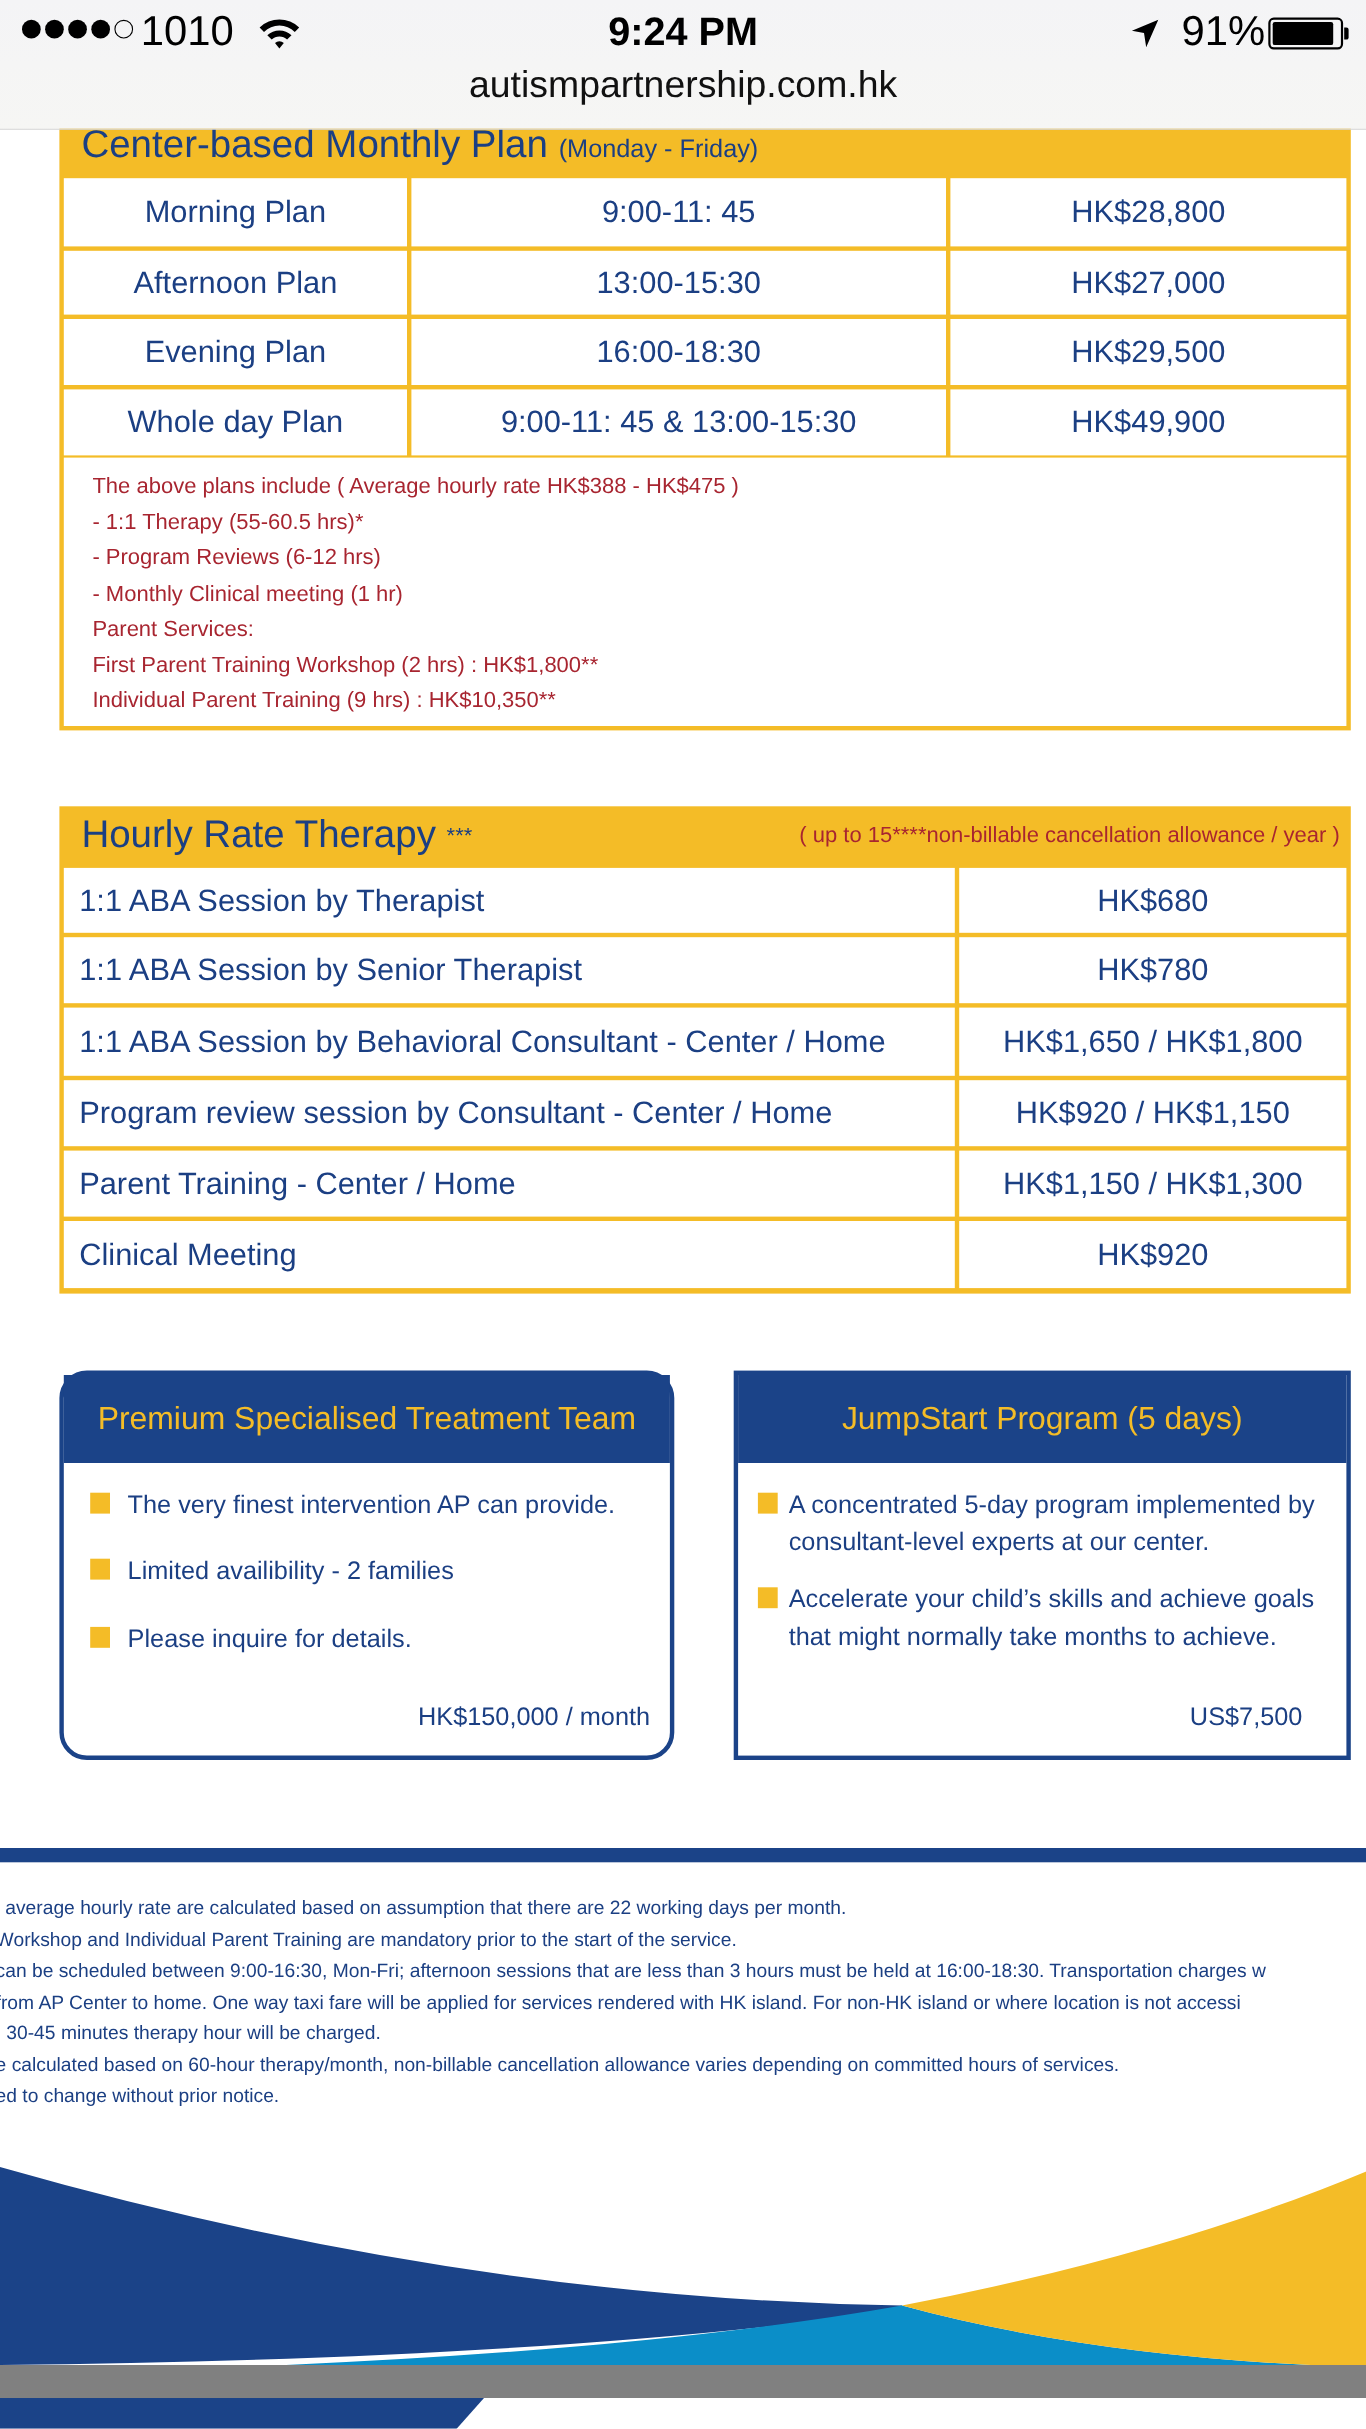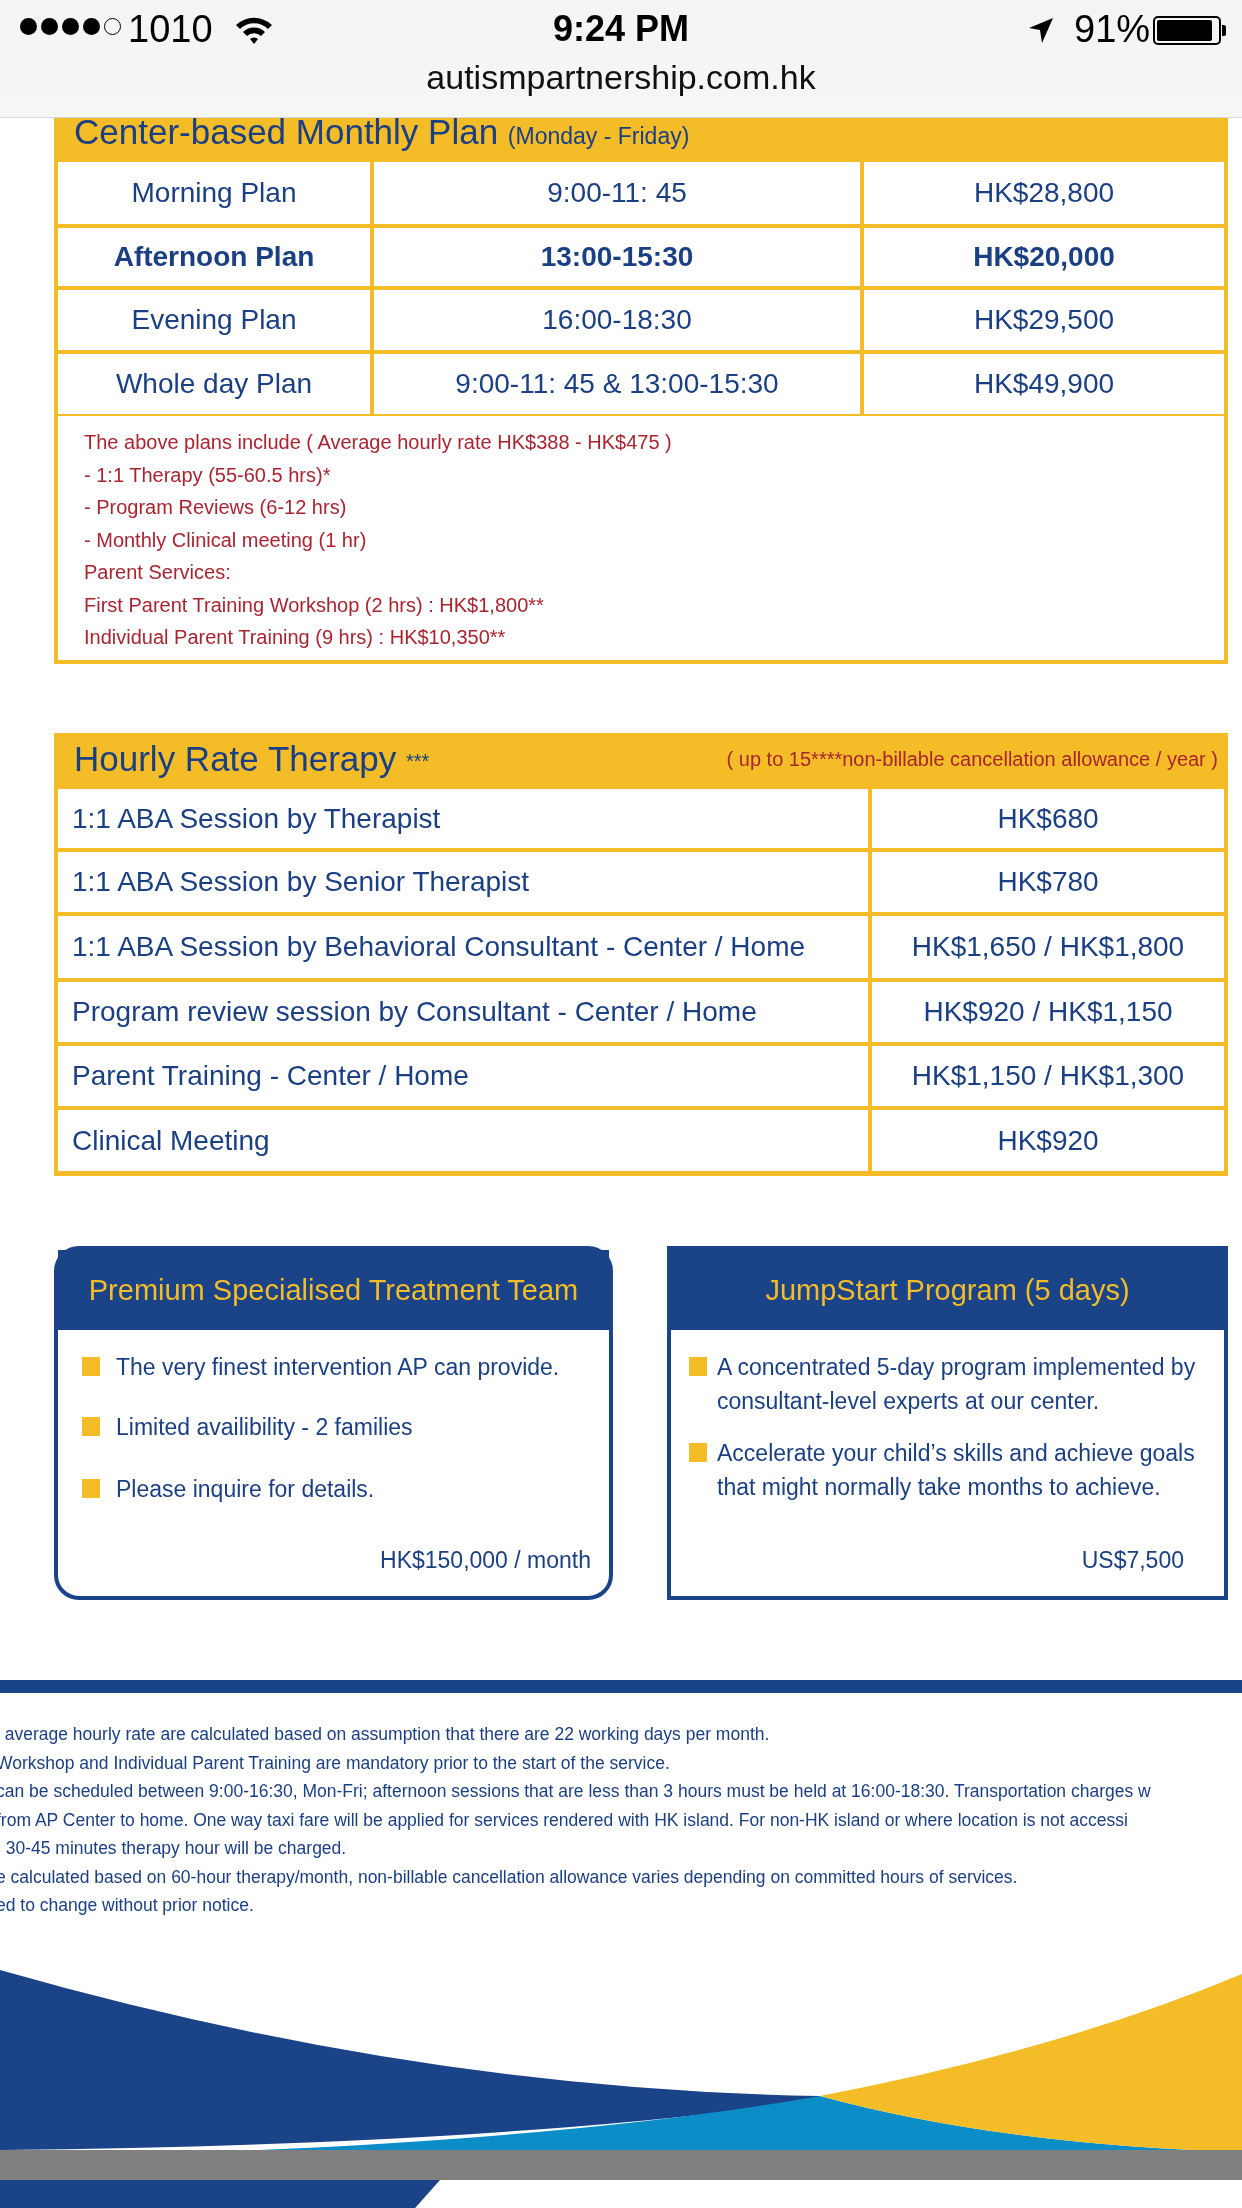--- a/index.html
+++ b/index.html
@@ -122,24 +122,24 @@
       <span>Center-based Monthly Plan</span>
       <span class="sub">(Monday - Friday)</span>
     </div>
   </div>
 
   <div class="mrow" style="top:50px;height:62px;">
     <div class="mcell c1">Morning Plan</div>
     <div class="mcell c2">9:00-11: 45</div>
     <div class="mcell c3">HK$28,800</div>
   </div>
-  <div class="mrow" style="top:116px;height:58px;font-weight:bold;">
+  <div class="mrow" style="top:116px;height:58px;">
     <div class="mcell c1">Afternoon Plan</div>
     <div class="mcell c2">13:00-15:30</div>
-    <div class="mcell c3">HK$20,000</div>
+    <div class="mcell c3">HK$27,000</div>
   </div>
   <div class="mrow" style="top:178px;height:60px;">
     <div class="mcell c1">Evening Plan</div>
     <div class="mcell c2">16:00-18:30</div>
     <div class="mcell c3">HK$29,500</div>
   </div>
   <div class="mrow" style="top:242px;height:60px;">
     <div class="mcell c1">Whole day Plan</div>
     <div class="mcell c2">9:00-11: 45 &amp; 13:00-15:30</div>
     <div class="mcell c3">HK$49,900</div>

